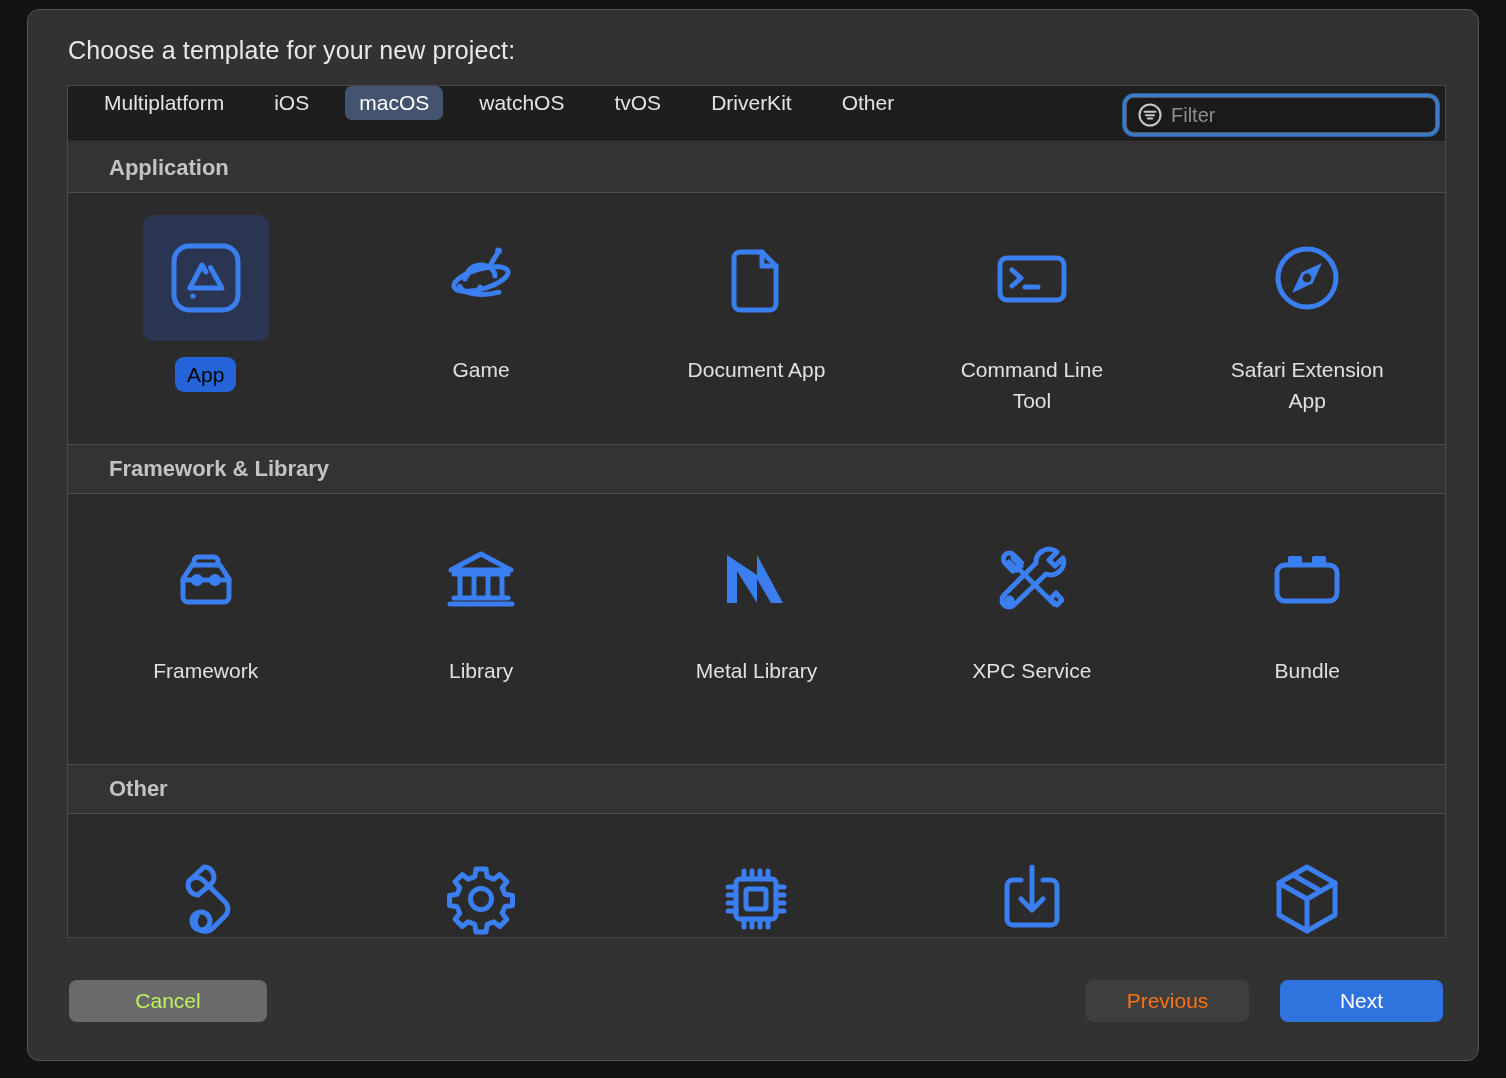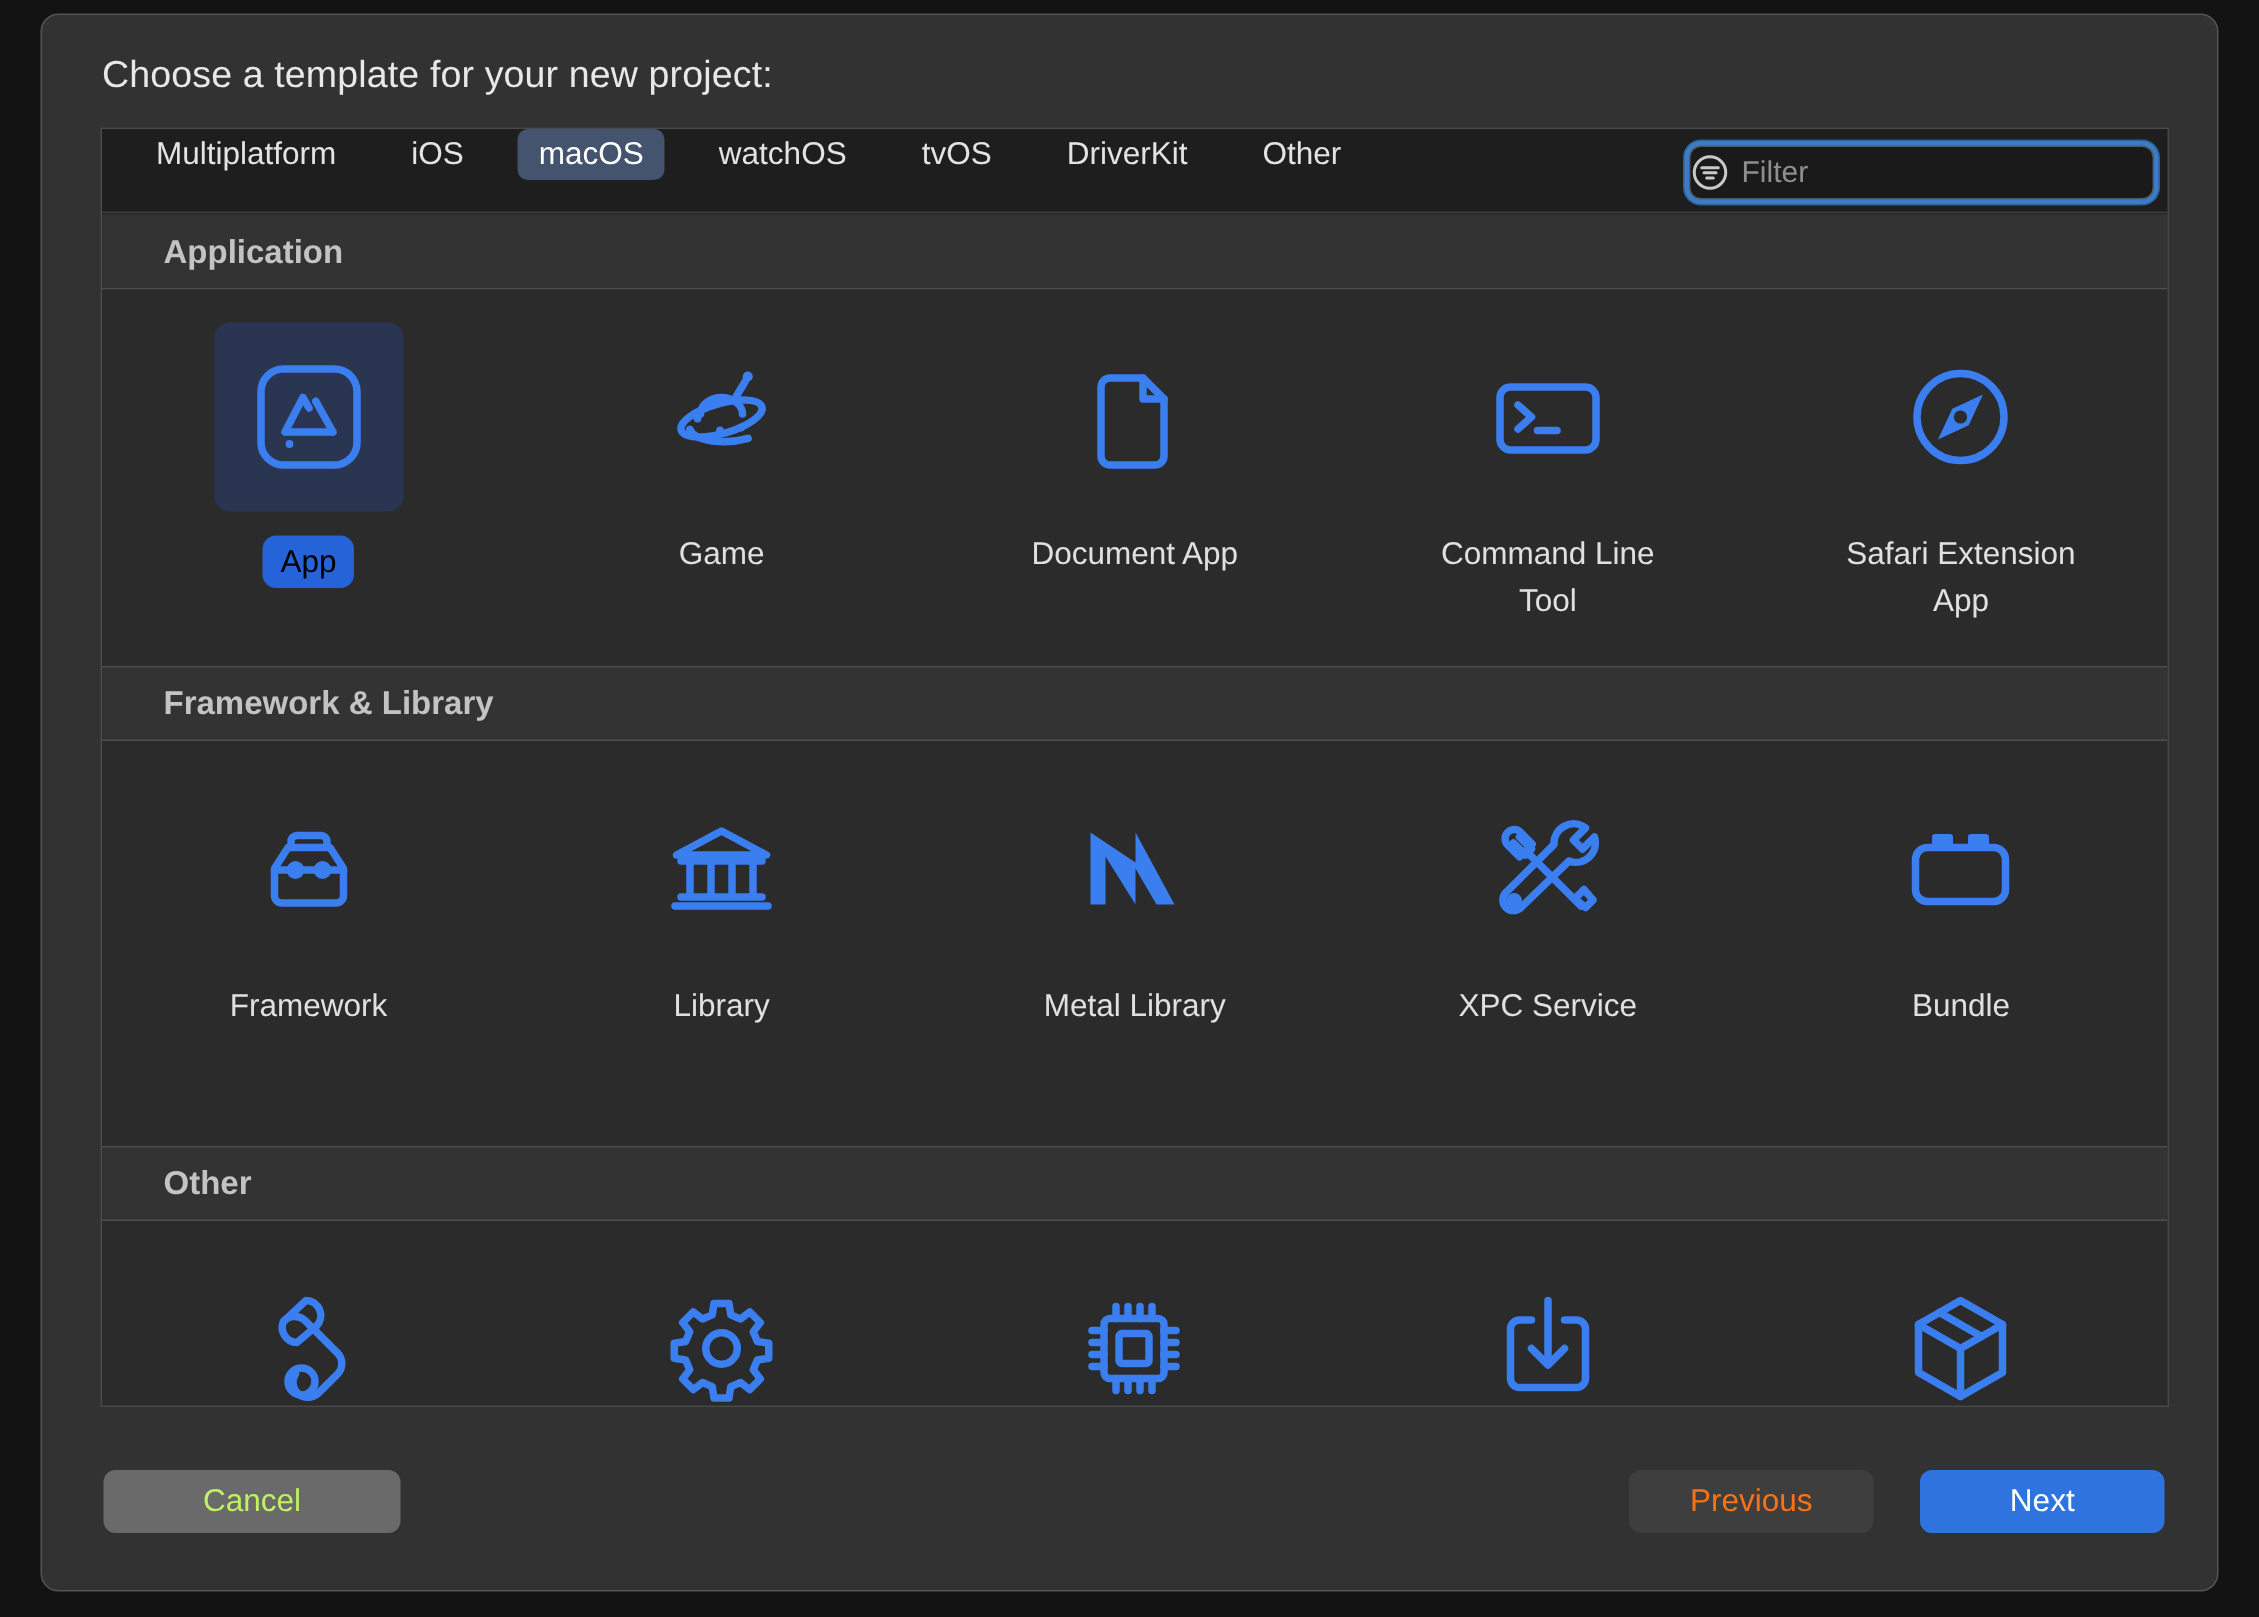--- a/index.html
+++ b/index.html
@@ -79,21 +79,21 @@
     right: 9px;
     top: 11px;
     width: 310px;
     height: 36px;
     border-radius: 8px;
     background: #1a1a1a;
     border: 1px solid #4e5a66;
     box-shadow: 0 0 0 3px #3b7cc4, 0 0 0 4px #2d5f99;
     display: flex;
     align-items: center;
-    padding-left: 0;
+    padding-left: 10px;
   }
   #filter-icon { flex: 0 0 auto; display: block; margin-right: 8px; }
   #filter-input {
     flex: 1 1 auto;
     background: transparent;
     border: none;
     outline: none;
     font-family: "Liberation Sans", sans-serif;
     font-size: 20px;
     color: #e3e3e3;

